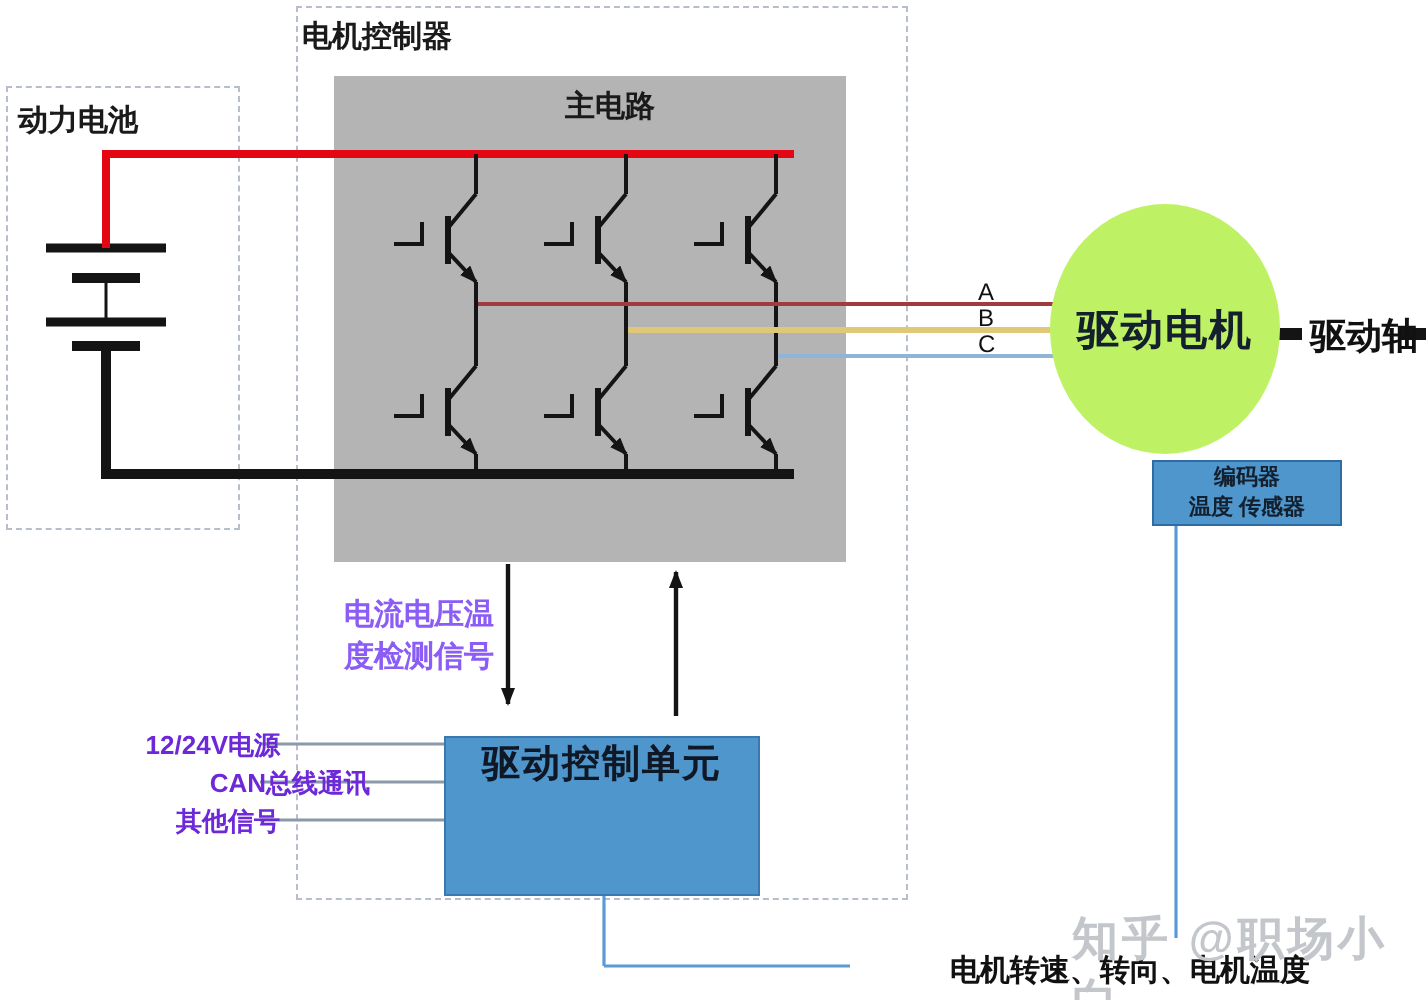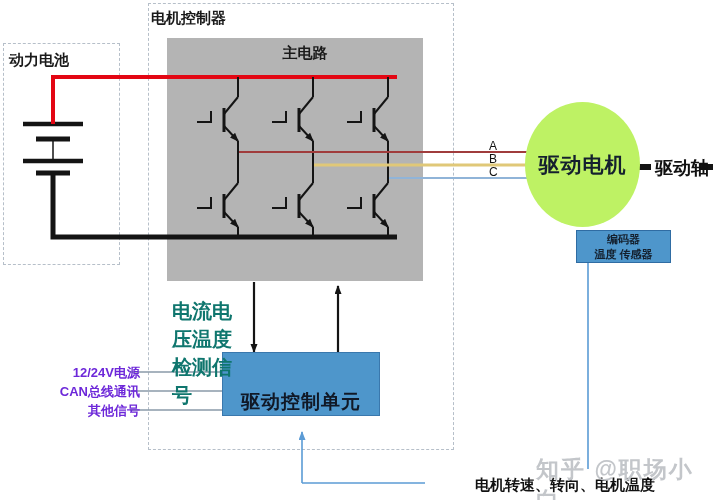--- a/index.html
+++ b/index.html
@@ -21,27 +21,27 @@
     background:#bef264;display:flex;align-items:center;justify-content:center;
   }
   .motor-circle span{font-size:21px;font-weight:bold;color:#14202e;letter-spacing:1px;}
   .sensor-box{
     left:552px;top:230px;width:95px;height:33px;background:#4e96cb;
     border:1px solid #2f6ca3;box-sizing:border-box;
     display:flex;flex-direction:column;align-items:center;justify-content:center;
     font-size:11px;font-weight:bold;color:#14202e;line-height:1.35;margin-left:24px;
   }
   .control-unit{
-    left:222px;top:352px;width:158px;height:64px;background:#4e96cb;
+    left:222px;top:368px;width:158px;height:80px;background:#4e96cb;
     border:1.5px solid #3a78ad;box-sizing:border-box;
-    display:flex;align-items:flex-end;justify-content:center;
+    display:flex;align-items:flex-start;justify-content:center;
     font-size:19px;font-weight:bold;color:#101826;letter-spacing:1px;
   }
   .phase-lbl{font-size:12px;color:#111;}
-  .sig-lbl{font-size:20px;font-weight:bold;line-height:1.4;color:#0f766e;}
+  .sig-lbl{font-size:15px;font-weight:bold;line-height:1.4;color:#8b5cf6;}
   .input-lbl{font-size:13px;font-weight:bold;left:0;width:128px;text-align:right;color:#6d28d9;padding-left:12px;}
   .feedback-lbl{font-size:15px;font-weight:bold;color:#111;}
   .watermark{font-size:23px;font-weight:bold;color:#c3c6ca;letter-spacing:2px;}
   .shaft-lbl{font-size:18px;font-weight:bold;color:#111;}
 </style>
 </head>
 <body>
 
 <div class="canvas">
 
@@ -145,20 +145,20 @@
   <div class="abs phase-lbl layer4" style="left:489px;top:139px;">A</div>
   <div class="abs phase-lbl layer4" style="left:489px;top:152px;">B</div>
   <div class="abs phase-lbl layer4" style="left:489px;top:165px;">C</div>
 
   <div class="abs shaft-lbl layer4" style="left:655px;top:156px;">驱动轴</div>
 
   <div class="abs sig-lbl layer4" style="left:172px;top:297px;width:78px;">电流电压温度检测信号</div>
 
 
   <div class="abs lbl input-lbl layer4" style="top:364px;">12/24V电源</div>
-  <div class="abs lbl input-lbl layer4" style="top:383px;">CAN总线通讯</div>
+  <div class="abs lbl input-lbl layer4" style="top:383px;margin-left:45px;">CAN总线通讯</div>
   <div class="abs lbl input-lbl layer4" style="top:402px;">其他信号</div>
 
   <div class="abs feedback-lbl layer4" style="left:427px;top:476px;padding-left:48px;">电机转速、转向、电机温度</div>
 
   <div class="abs watermark layer4" style="left:536px;top:454px;">知乎 @职场小白</div>
 
 </div>
 
 </body></html>

